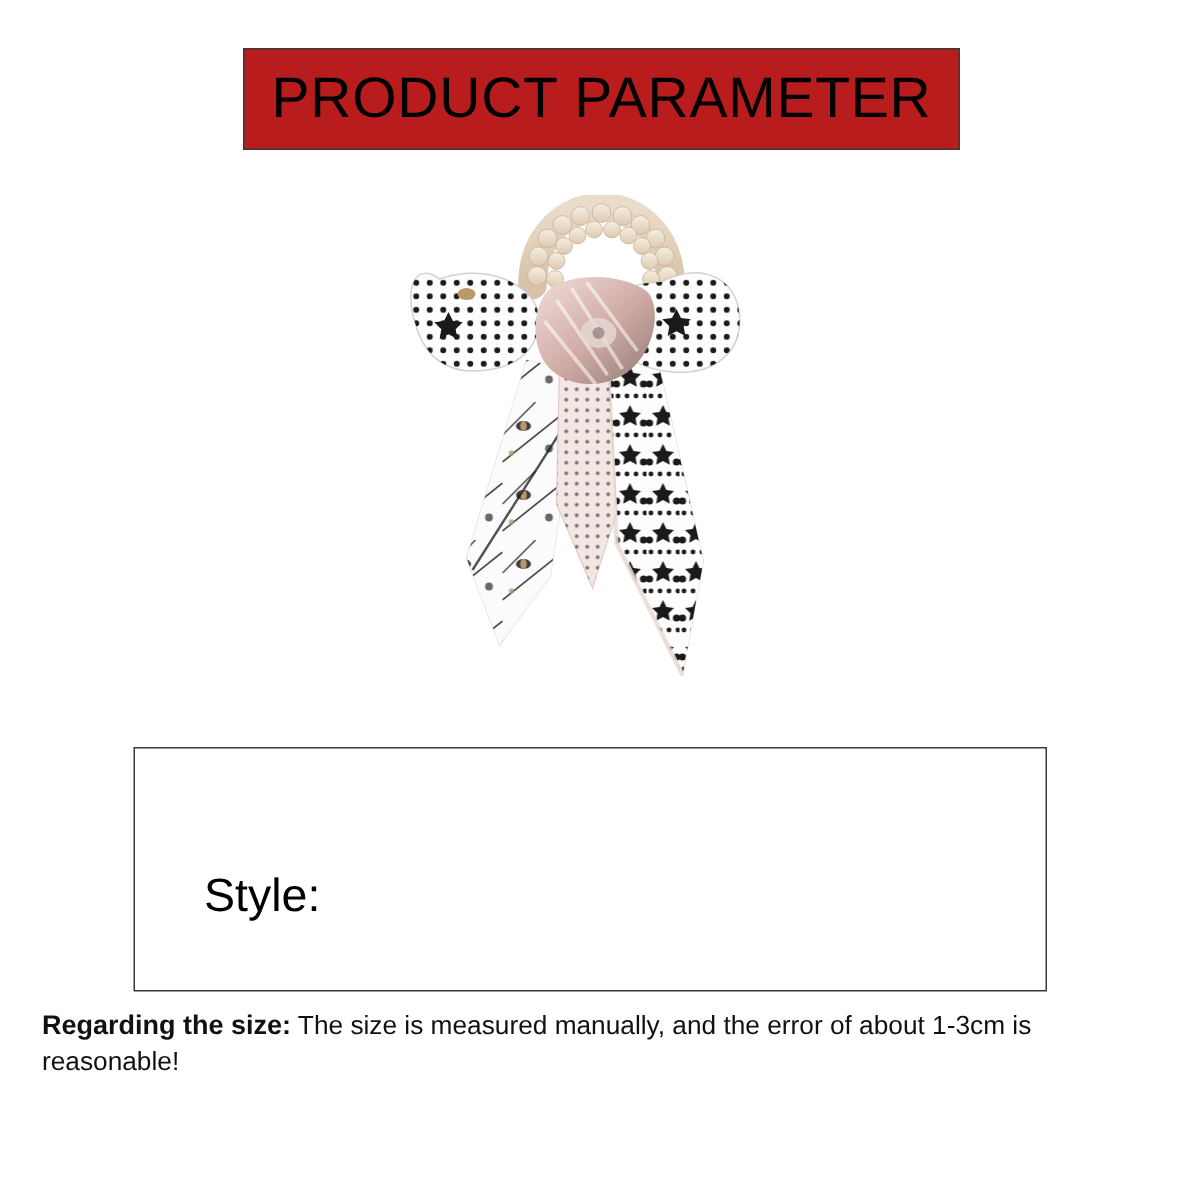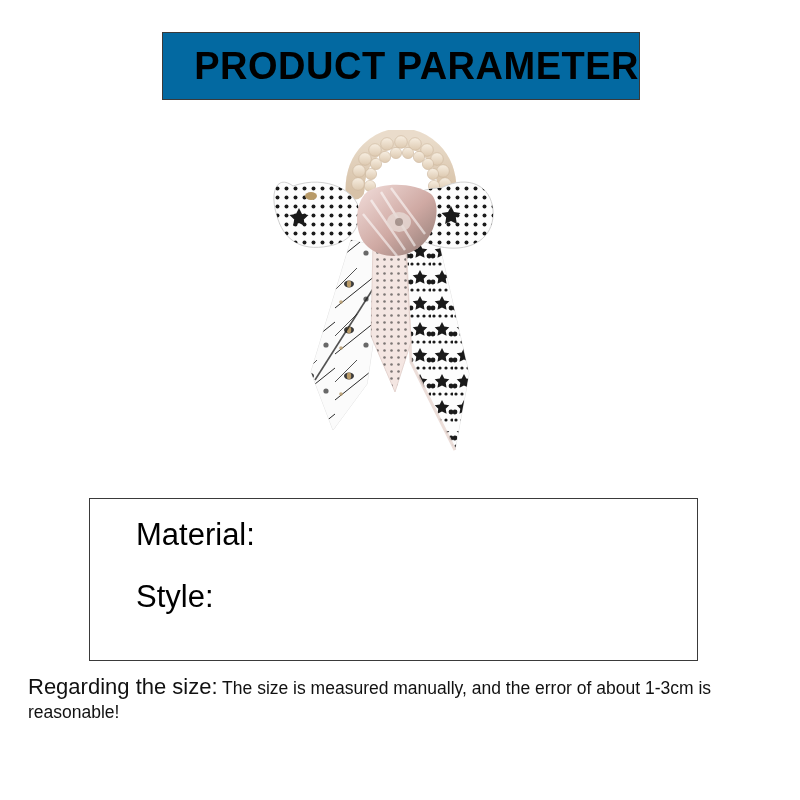--- a/index.html
+++ b/index.html
@@ -21,23 +21,22 @@
   .title-box {
     position: absolute;
     left: 162px;
     top: 32px;
     width: 478px;
     height: 68px;
     border: 1.5px solid #3a3a3a;
     box-sizing: border-box;
     display: flex;
     align-items: center;
-    justify-content: flex-end;
-    background: #0369a1;
-    font-weight: bold;
+    justify-content: center;
+    background: #b91c1c;
   }
   .title-text {
     font-size: 38px;
     line-height: 1;
     letter-spacing: 0.5px;
     color: #000;
     white-space: nowrap;
   }
 
   
@@ -93,22 +92,22 @@
     width: 748px;
   }
   .note {
     margin: 0 0 10px 0;
     font-size: 17.5px;
     line-height: 1.33;
     text-align: left;
     color: #111;
   }
   .note-label {
-    font-weight: normal;
-    font-size: 22px;
+    font-weight: bold;
+    font-size: 18px;
   }
   .note-body { font-size: 17.5px; }
 </style>
 </head>
 <body>
 
 <div class="title-box">
   <div class="title-text">PRODUCT PARAMETER</div>
 </div>
 
@@ -242,21 +241,20 @@
       <path d="M116 70 L150 120 M126 62 L160 116 M108 84 L142 126 M136 58 L170 104" stroke="#ffffff" stroke-width="2.4" opacity="0.55" fill="none"></path>
       <ellipse cx="144" cy="92" rx="12" ry="10" fill="#e6d9d4" opacity="0.8"></ellipse>
       <circle cx="144" cy="92" r="4" fill="#8e7a74" opacity="0.7"></circle>
     </g>
   </svg>
 </div>
 
 <div class="param-box">
   <div class="param-rows">
     <div class="param-row">
-      <div class="param-label">Material:</div>
     </div>
     <div class="param-row">
       <div class="param-label">Style:</div>
     </div>
   </div>
 </div>
 
 <div class="notes">
   <p class="note">
     <span class="note-label">Regarding the size:</span><span class="note-body"> The size is measured manually, and the error of about 1-3cm is reasonable!</span>

